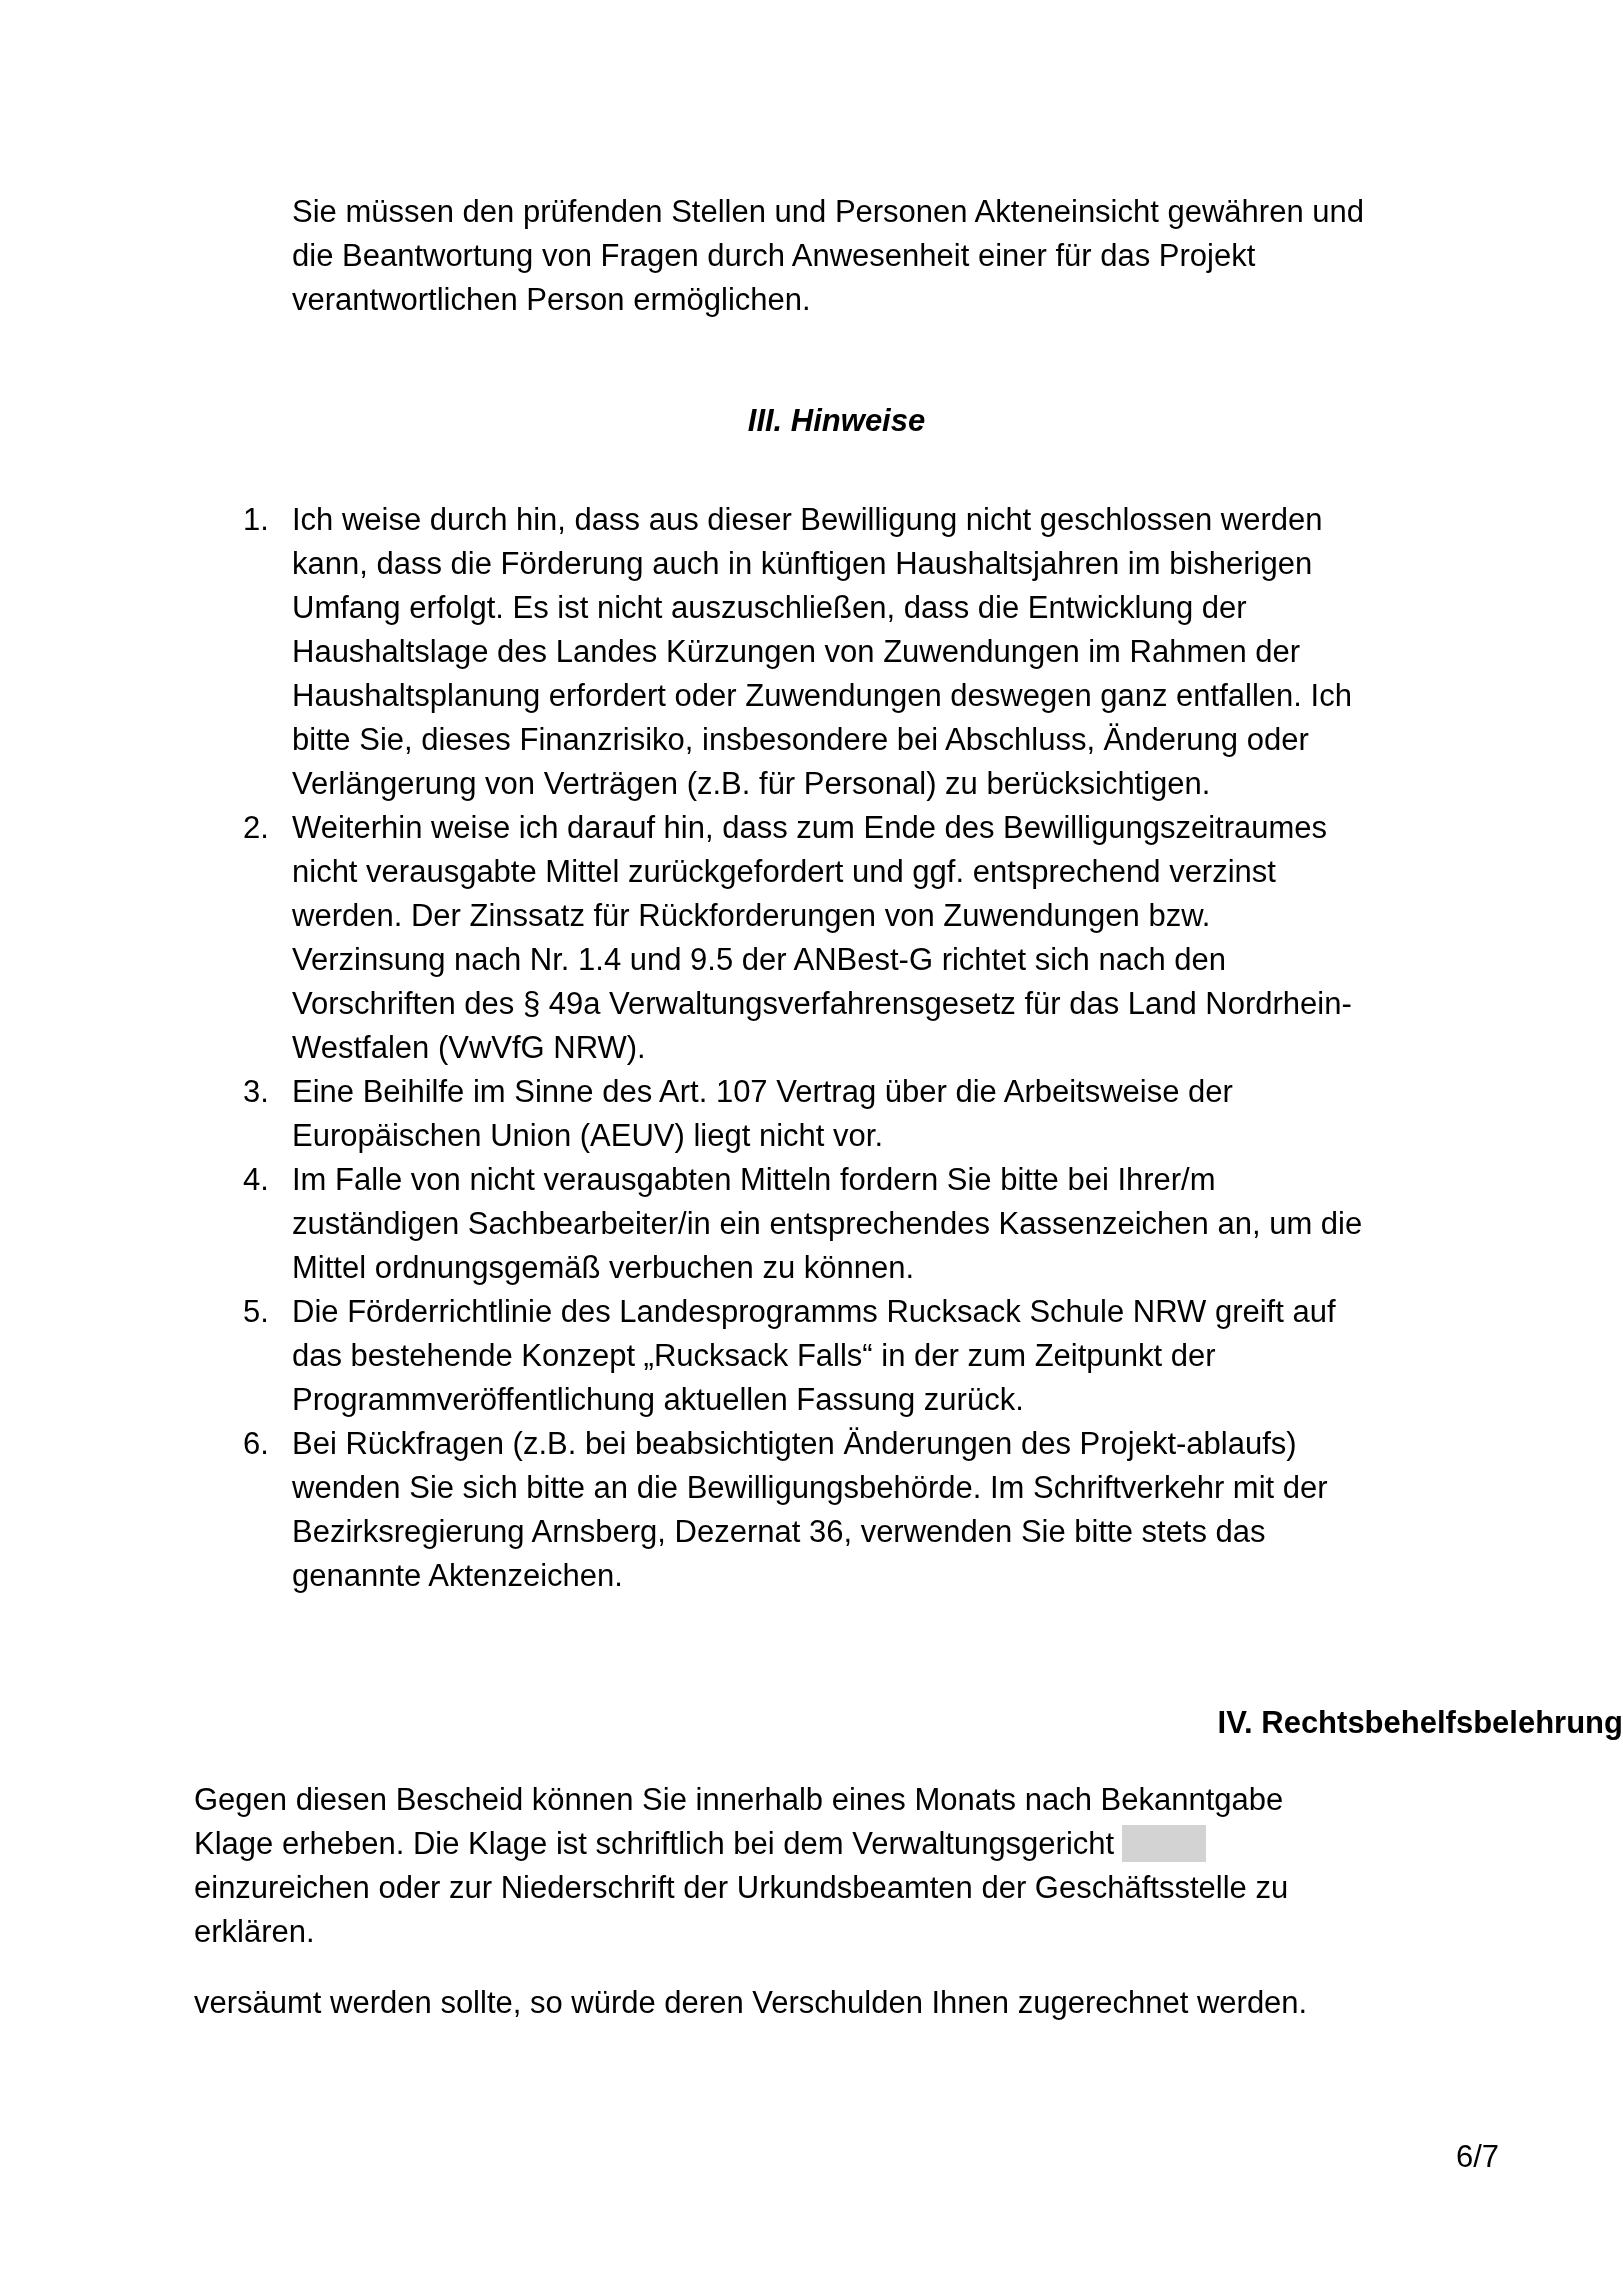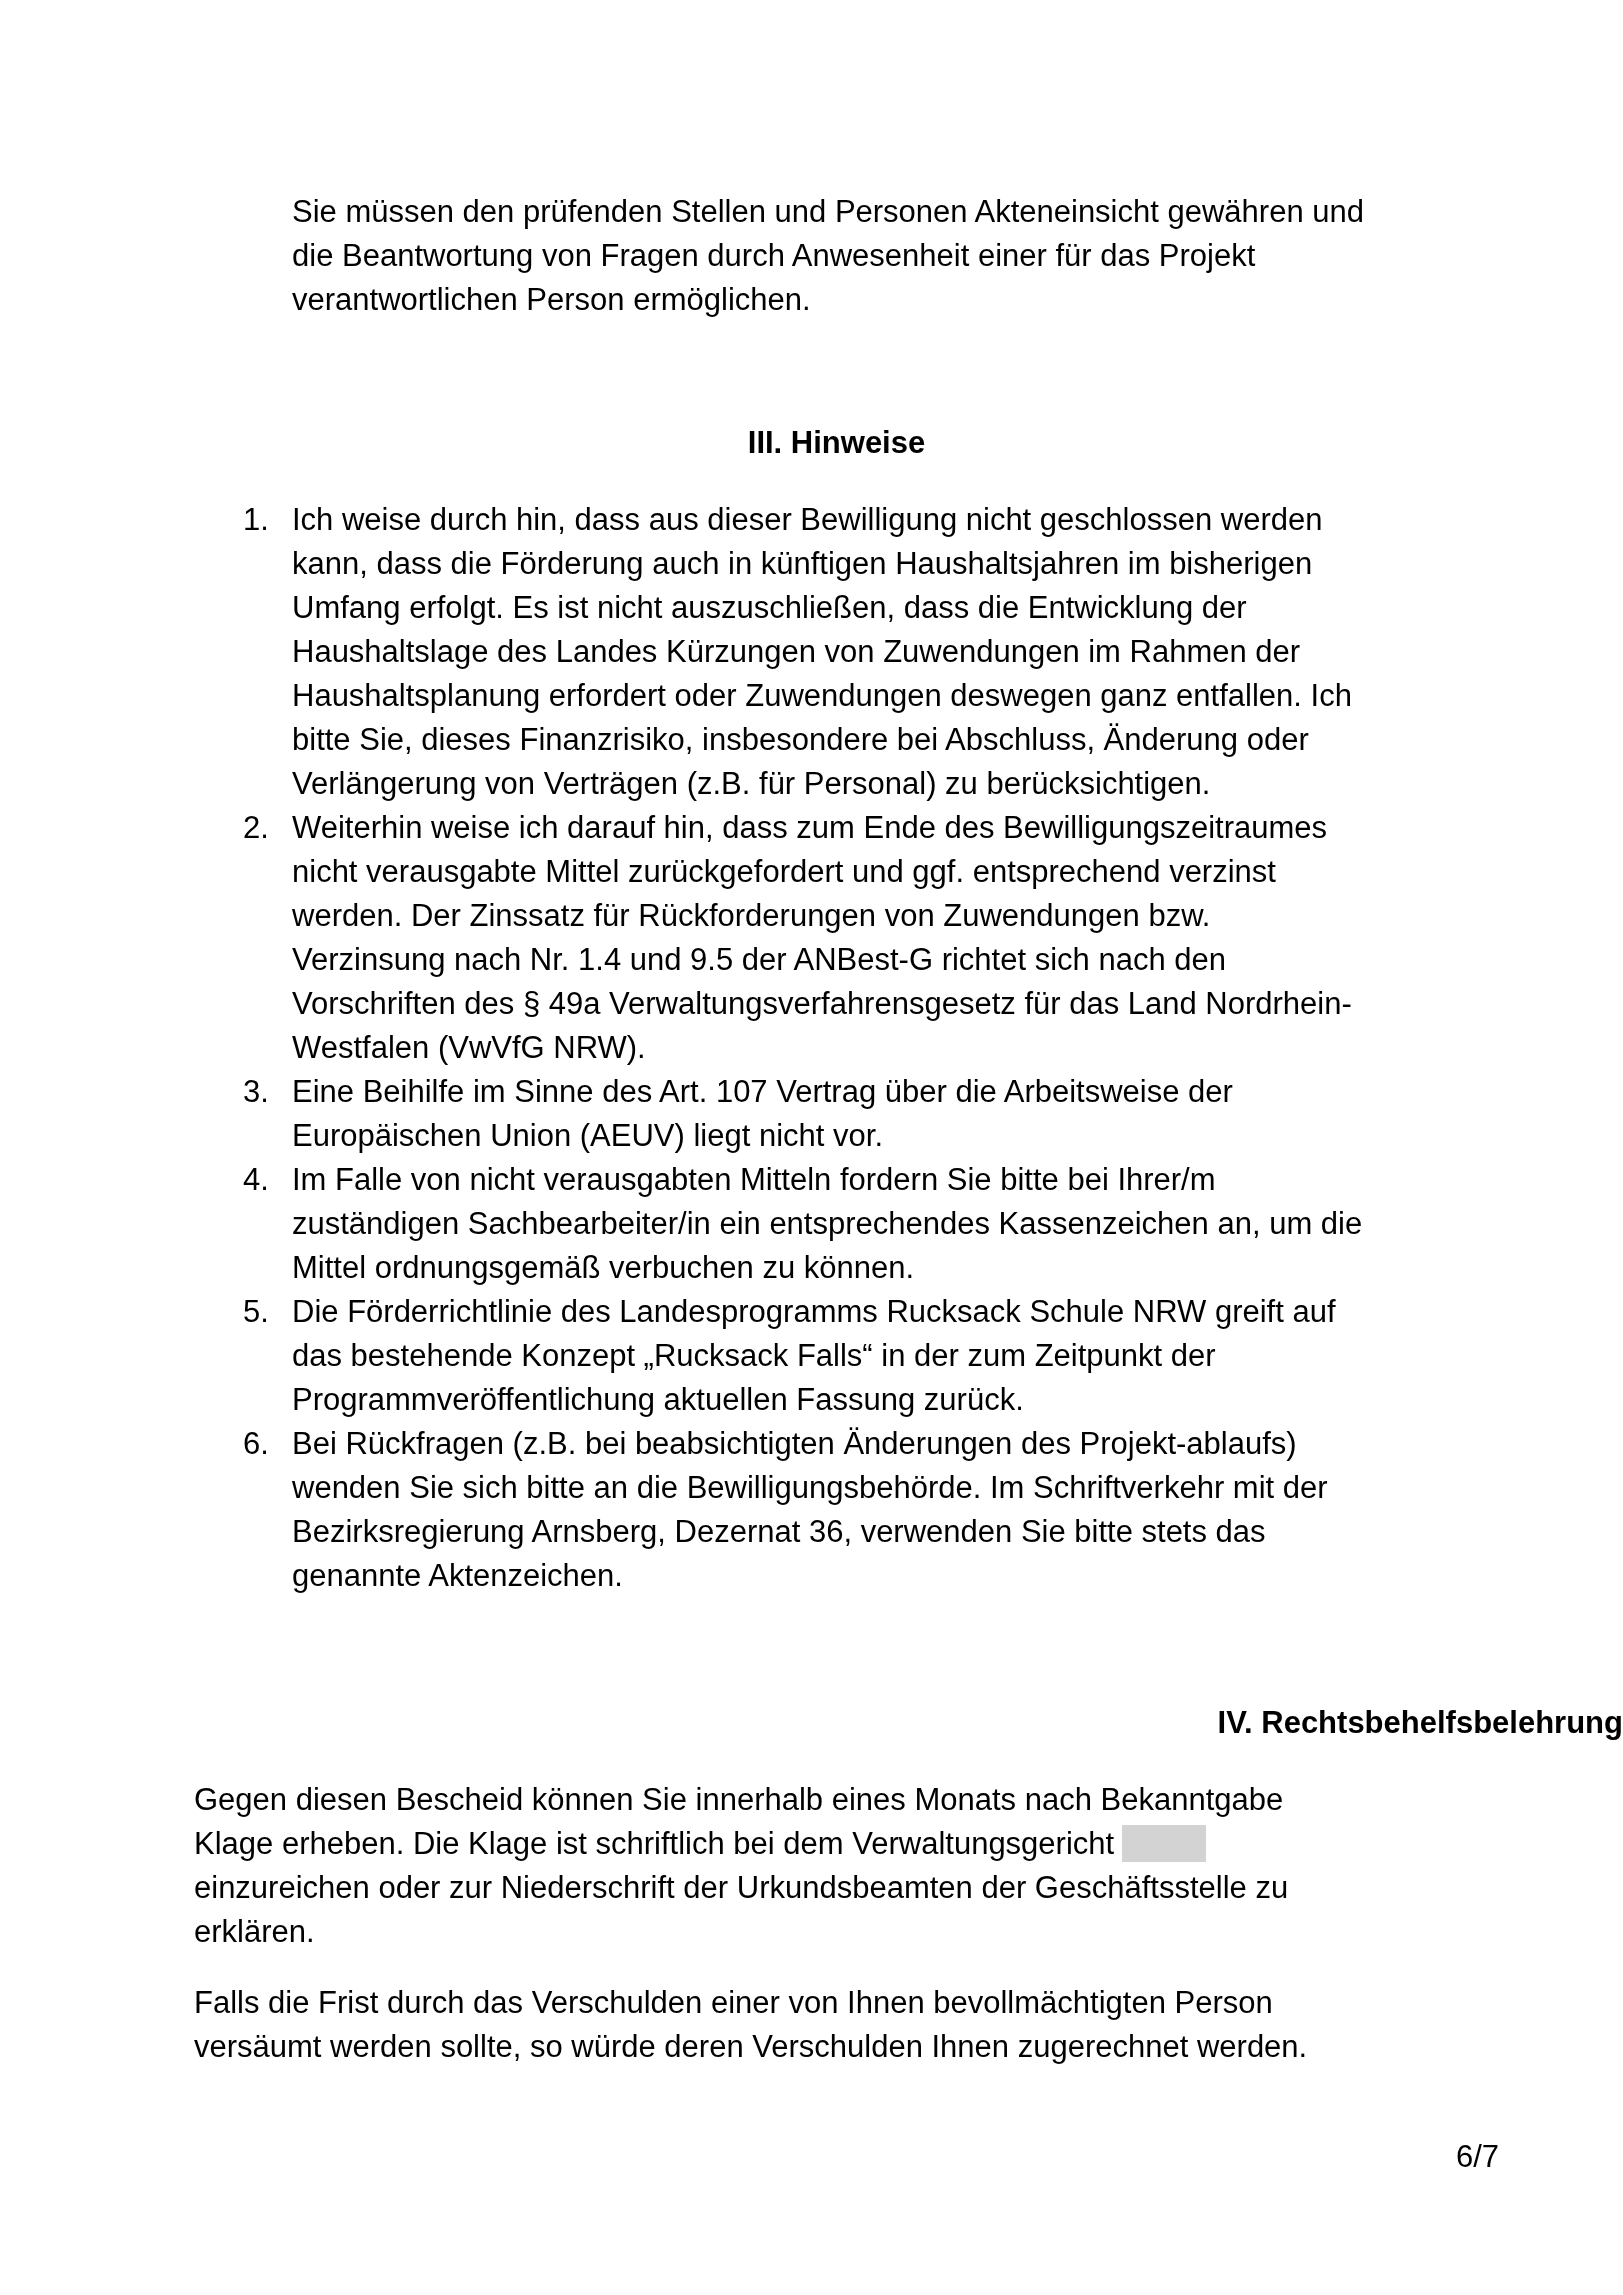--- a/index.html
+++ b/index.html
@@ -67,21 +67,21 @@
 <body>
 
 <div class="page">
 
   <div class="block" style="left:292px; top:190px;">
     <span class="line">Sie müssen den prüfenden Stellen und Personen Akteneinsicht gewähren und</span>
     <span class="line">die Beantwortung von Fragen durch Anwesenheit einer für das Projekt</span>
     <span class="line">verantwortlichen Person ermöglichen.</span>
   </div>
 
-  <div class="heading" style="top:421px; padding-left:50px; box-sizing:border-box;">III. Hinweise</div>
+  <div class="heading" style="top:399px; padding-left:50px; box-sizing:border-box;font-style:italic;">III. Hinweise</div>
 
   <div class="block" style="left:292px; top:498px;">
 
     <div class="list-item">
       <span class="list-num">1.</span>
       <span class="line">Ich weise durch hin, dass aus dieser Bewilligung nicht geschlossen werden</span>
       <span class="line">kann, dass die Förderung auch in künftigen Haushaltsjahren im bisherigen</span>
       <span class="line">Umfang erfolgt. Es ist nicht auszuschließen, dass die Entwicklung der</span>
       <span class="line">Haushaltslage des Landes Kürzungen von Zuwendungen im Rahmen der</span>
       <span class="line">Haushaltsplanung erfordert oder Zuwendungen deswegen ganz entfallen. Ich</span>
@@ -131,20 +131,19 @@
   <div class="heading" style="top:1701px; padding-left:65px; box-sizing:border-box;text-align:right;">IV. Rechtsbehelfsbelehrung</div>
 
   <div class="block" style="left:194px; top:1778px;">
     <span class="line">Gegen diesen Bescheid können Sie innerhalb eines Monats nach Bekanntgabe</span>
     <span class="line"><span>Klage erheben. Die Klage ist schriftlich bei dem Verwaltungsgericht</span><span class="redacted"></span></span>
     <span class="line">einzureichen oder zur Niederschrift der Urkundsbeamten der Geschäftsstelle zu</span>
     <span class="line">erklären.</span>
   </div>
 
   <div class="block" style="left:194px; top:1981px;">
-    <span class="line">Falls die Frist durch das Verschulden einer von Ihnen bevollmächtigten Person</span>
     <span class="line">versäumt werden sollte, so würde deren Verschulden Ihnen zugerechnet werden.</span>
   </div>
 
   <div class="page-number">6/7</div>
 
 </div>
 
 
 </body></html>

